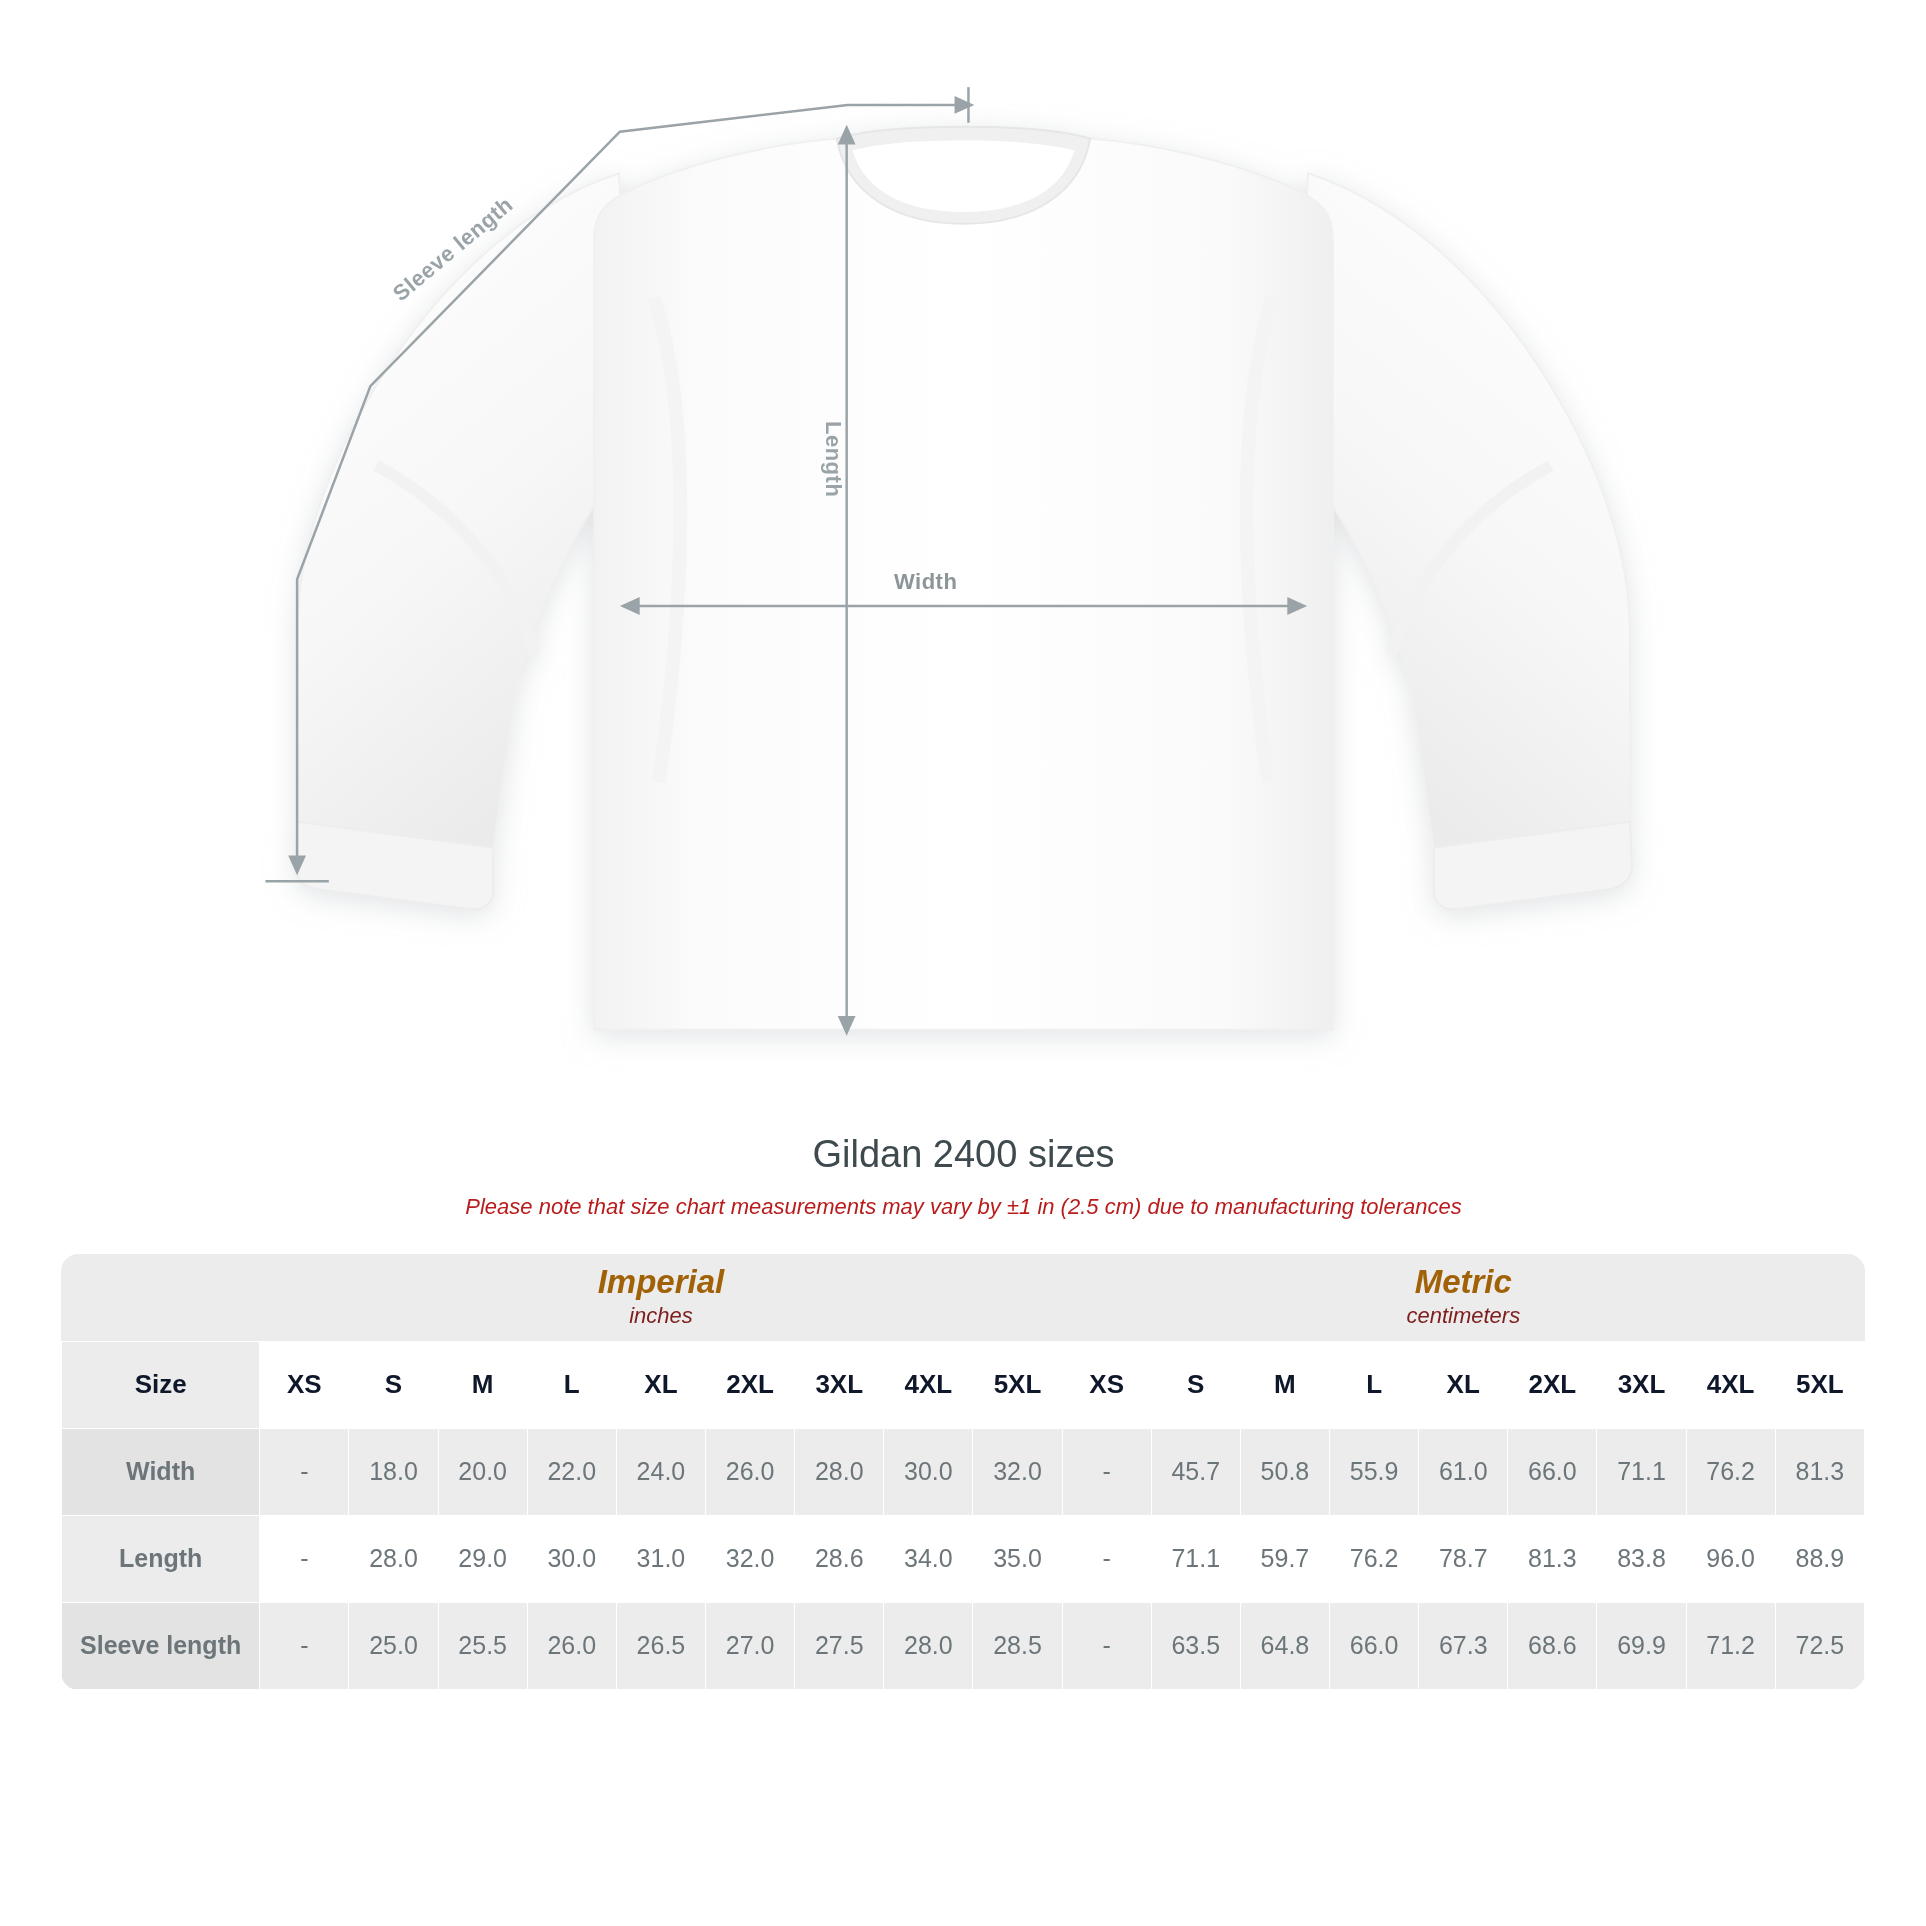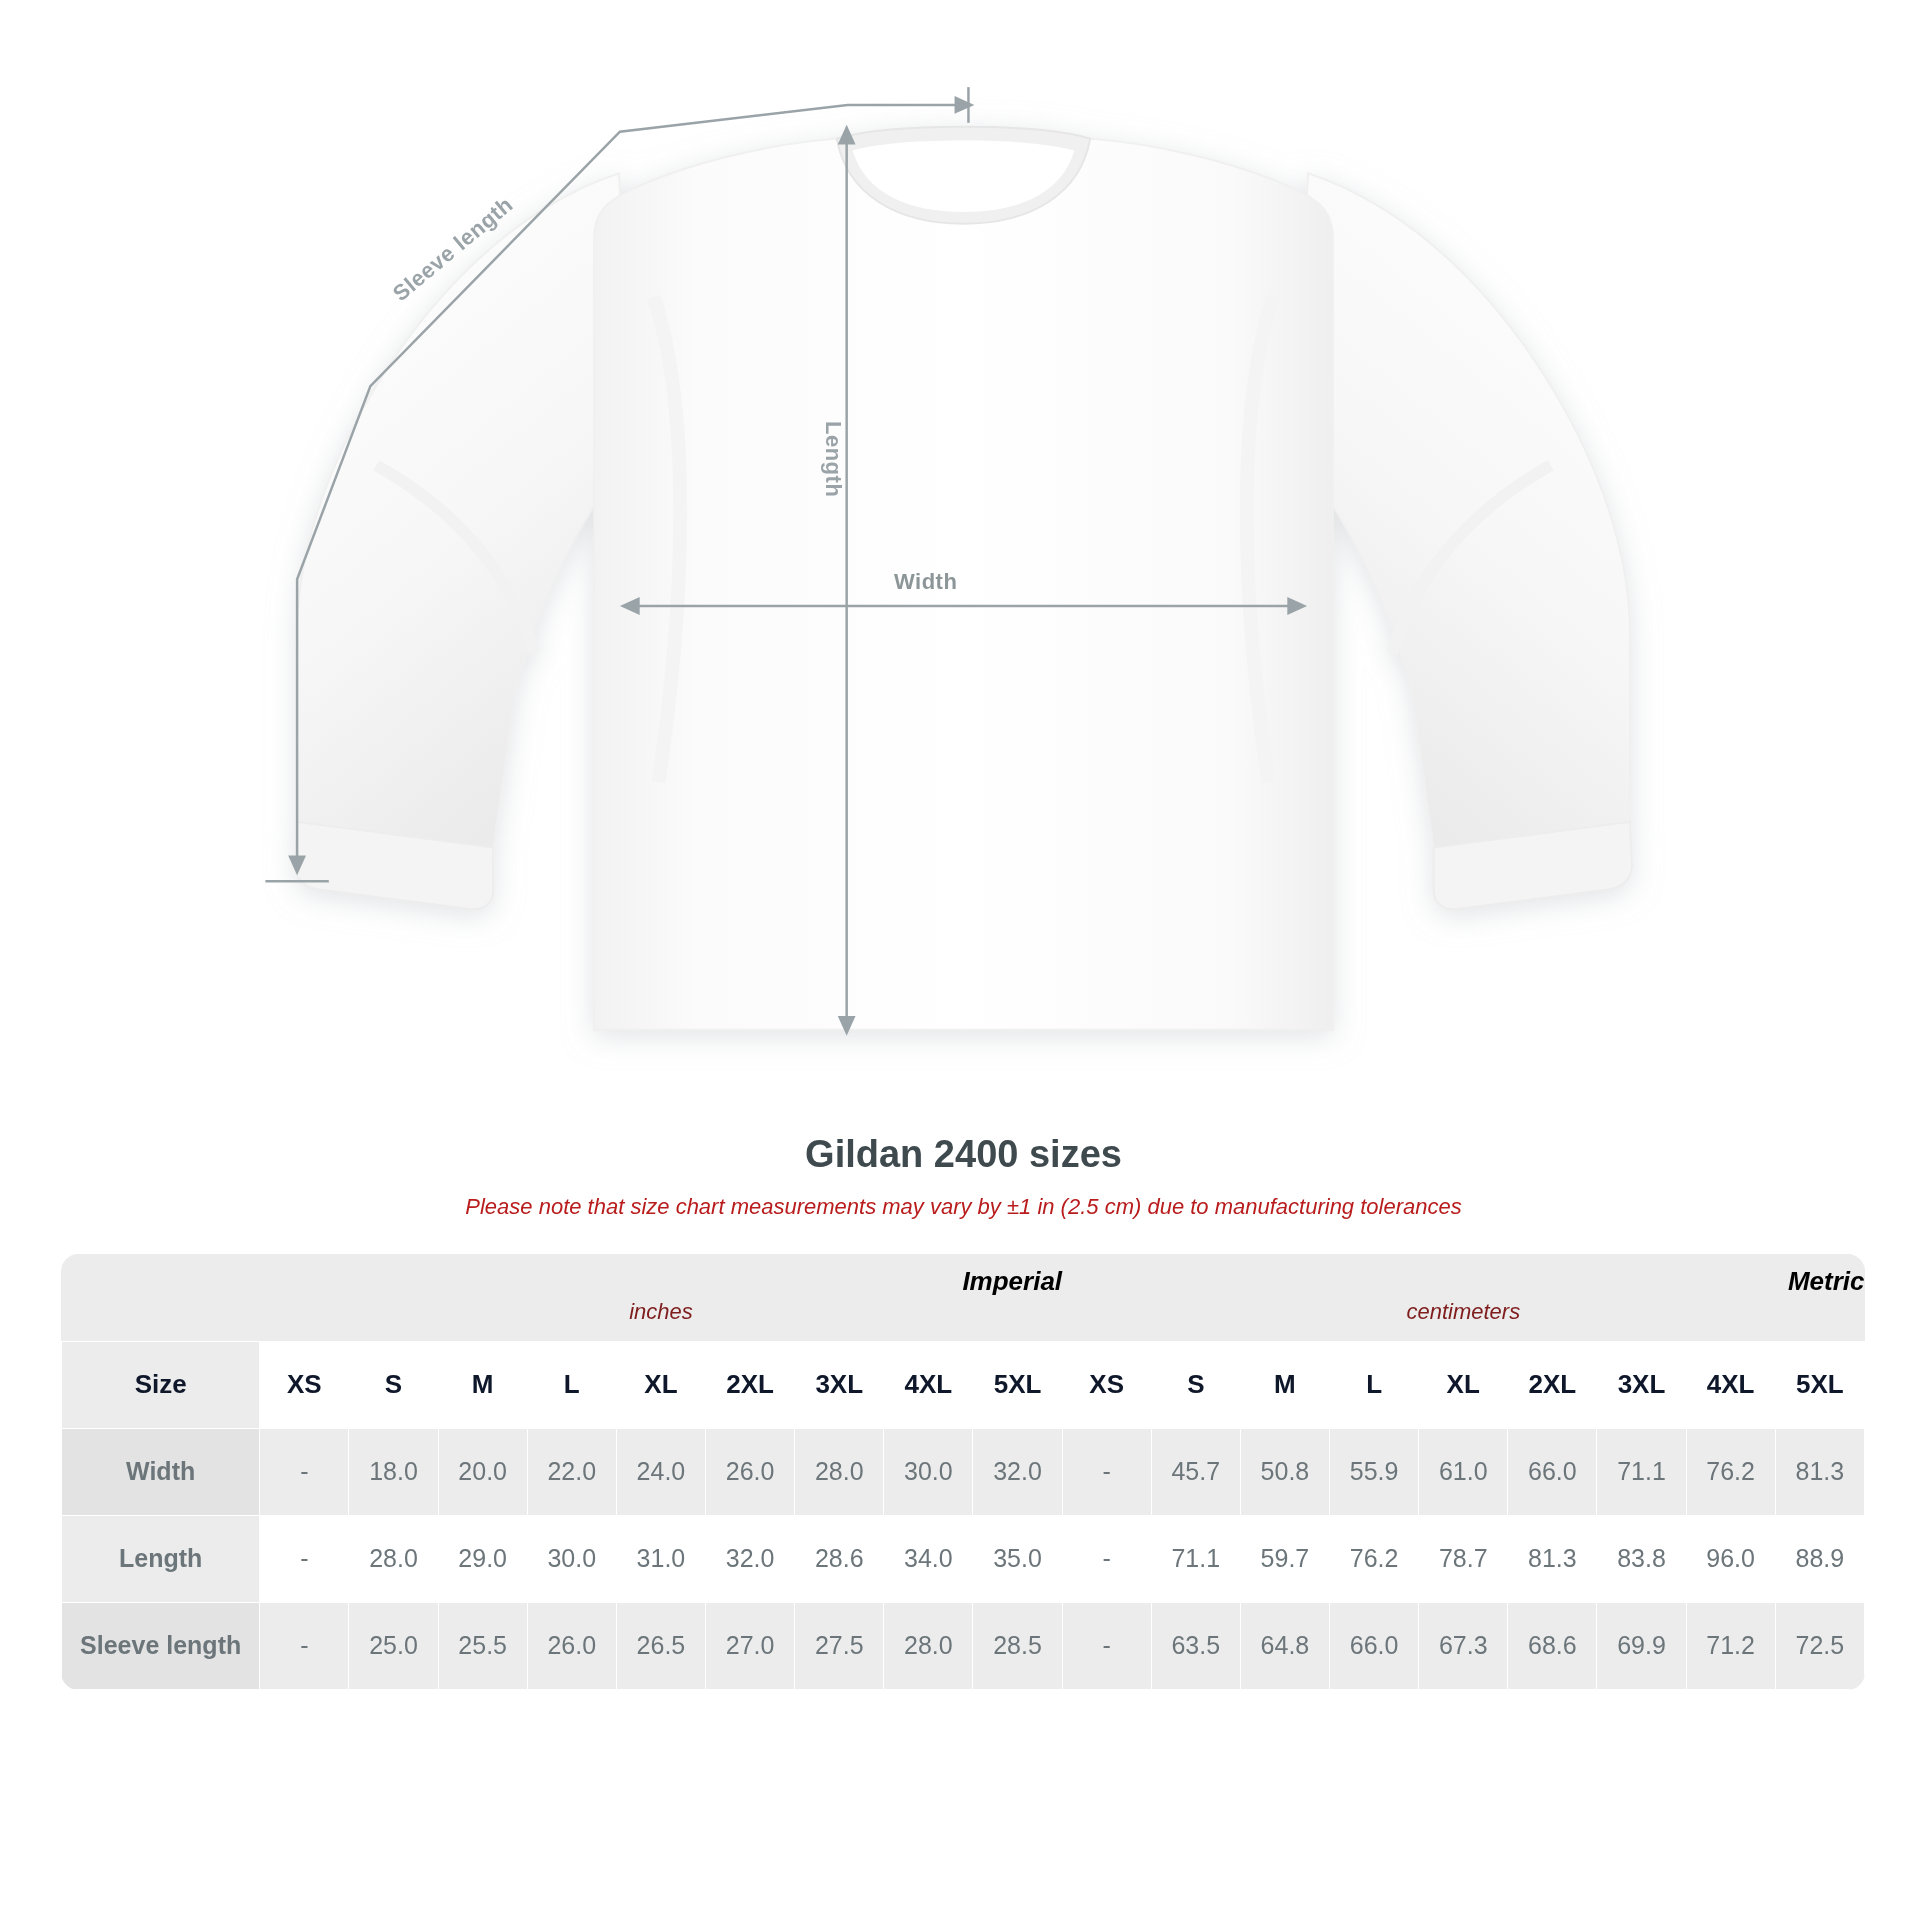--- a/index.html
+++ b/index.html
@@ -35,21 +35,21 @@
   .dim-label.sleeve-label {
     left: 388px; top: 287px;
     transform: rotate(-40deg);
     transform-origin: left top;
   }
 
   
   .title-block { text-align: center; margin-top: 24px; }
   .chart-title {
     font-size: 38px;
-    font-weight: bold;
+    font-weight: normal;
     color: #3f4a4f;
     margin: 0 0 18px 0;
   }
   .chart-note {
     font-size: 22px;
     font-style: italic;
     color: #b91c1c;
     margin: 0;
   }
 
@@ -75,27 +75,26 @@
     height: 87px;
     vertical-align: middle;
   }
   
   .unit-cell {
     background: #ececec;
     border: none !important;
     height: 150px;
   }
   .unit-name {
-    font-size: 26px;
+    font-size: 33px;
     font-weight: bold;
     font-style: italic;
-    color: #000000;
+    color: #a16207;
     display: block;
     line-height: 1.15;
-    text-align: right;
   }
   .unit-sub {
     font-size: 22px;
     font-style: italic;
     color: #7f1d1d;
     display: block;
     line-height: 1.35;
   }
   .corner-cell { background: #ececec; border: none !important; }
 

